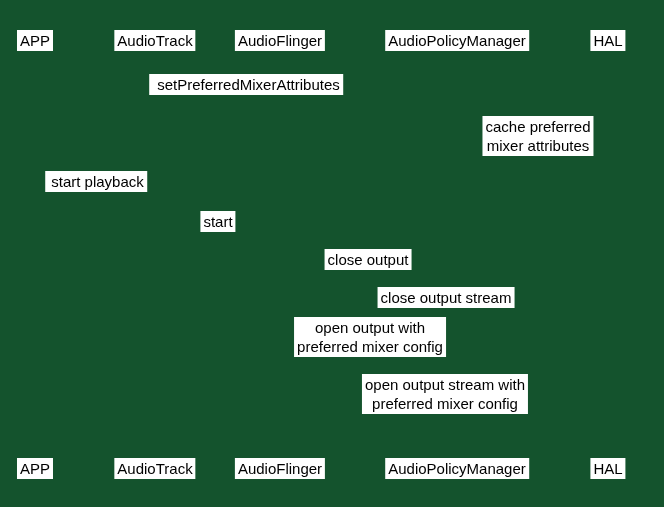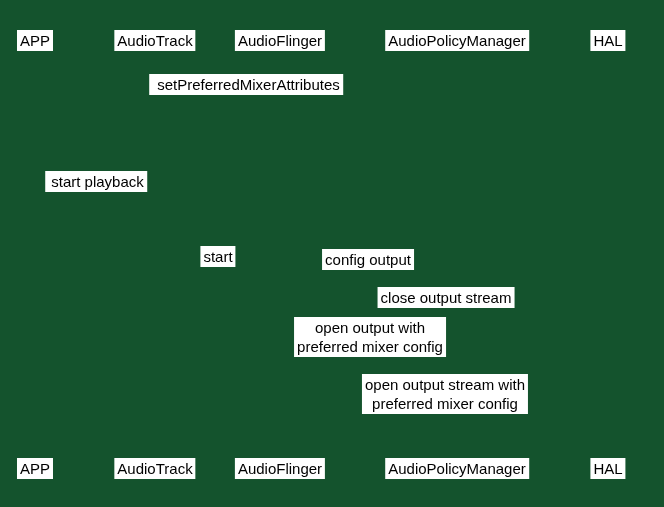--- a/index.html
+++ b/index.html
@@ -31,41 +31,43 @@
   .p1 { left: 155px; }
   .p2 { left: 280px; }
   .p3 { left: 457px; }
   .p4 { left: 608px; }
   .row-top    { top: 30px; }
   .row-bottom { top: 458px; }
   
   .m0 { left: 246px; top: 74px; padding-left: 8px; }
   .m1 { left: 538px; top: 116px; }
   .m2 { left: 96px;  top: 171px; padding-left: 6px; }
-  .m3 { left: 218px; top: 211px; margin-top: 35px; }
+  .m3 { left: 218px; top: 211px; }
   .m4 { left: 368px; top: 249px; }
   .m5 { left: 446px; top: 287px; }
   .m6 { left: 370px; top: 317px; }
   .m7 { left: 445px; top: 374px; }
 </style>
 </head>
 <body>
 
 <div class="canvas">
 
   <div class="plabel p0 row-top">APP</div>
   <div class="plabel p1 row-top">AudioTrack</div>
   <div class="plabel p2 row-top">AudioFlinger</div>
   <div class="plabel p3 row-top">AudioPolicyManager</div>
   <div class="plabel p4 row-top">HAL</div>
 
   <div class="mlabel m0">setPreferredMixerAttributes</div>
+  <div class="mlabel m1">cache preferred
+mixer attributes</div>
   <div class="mlabel m2">start playback</div>
   <div class="mlabel m3">start</div>
-  <div class="mlabel m4">config output</div>
+  <div class="mlabel m4">close output</div>
   <div class="mlabel m5">close output stream</div>
   <div class="mlabel m6">open output with
 preferred mixer config</div>
   <div class="mlabel m7">open output stream with
 preferred mixer config</div>
 
   <div class="plabel p0 row-bottom">APP</div>
   <div class="plabel p1 row-bottom">AudioTrack</div>
   <div class="plabel p2 row-bottom">AudioFlinger</div>
   <div class="plabel p3 row-bottom">AudioPolicyManager</div>

